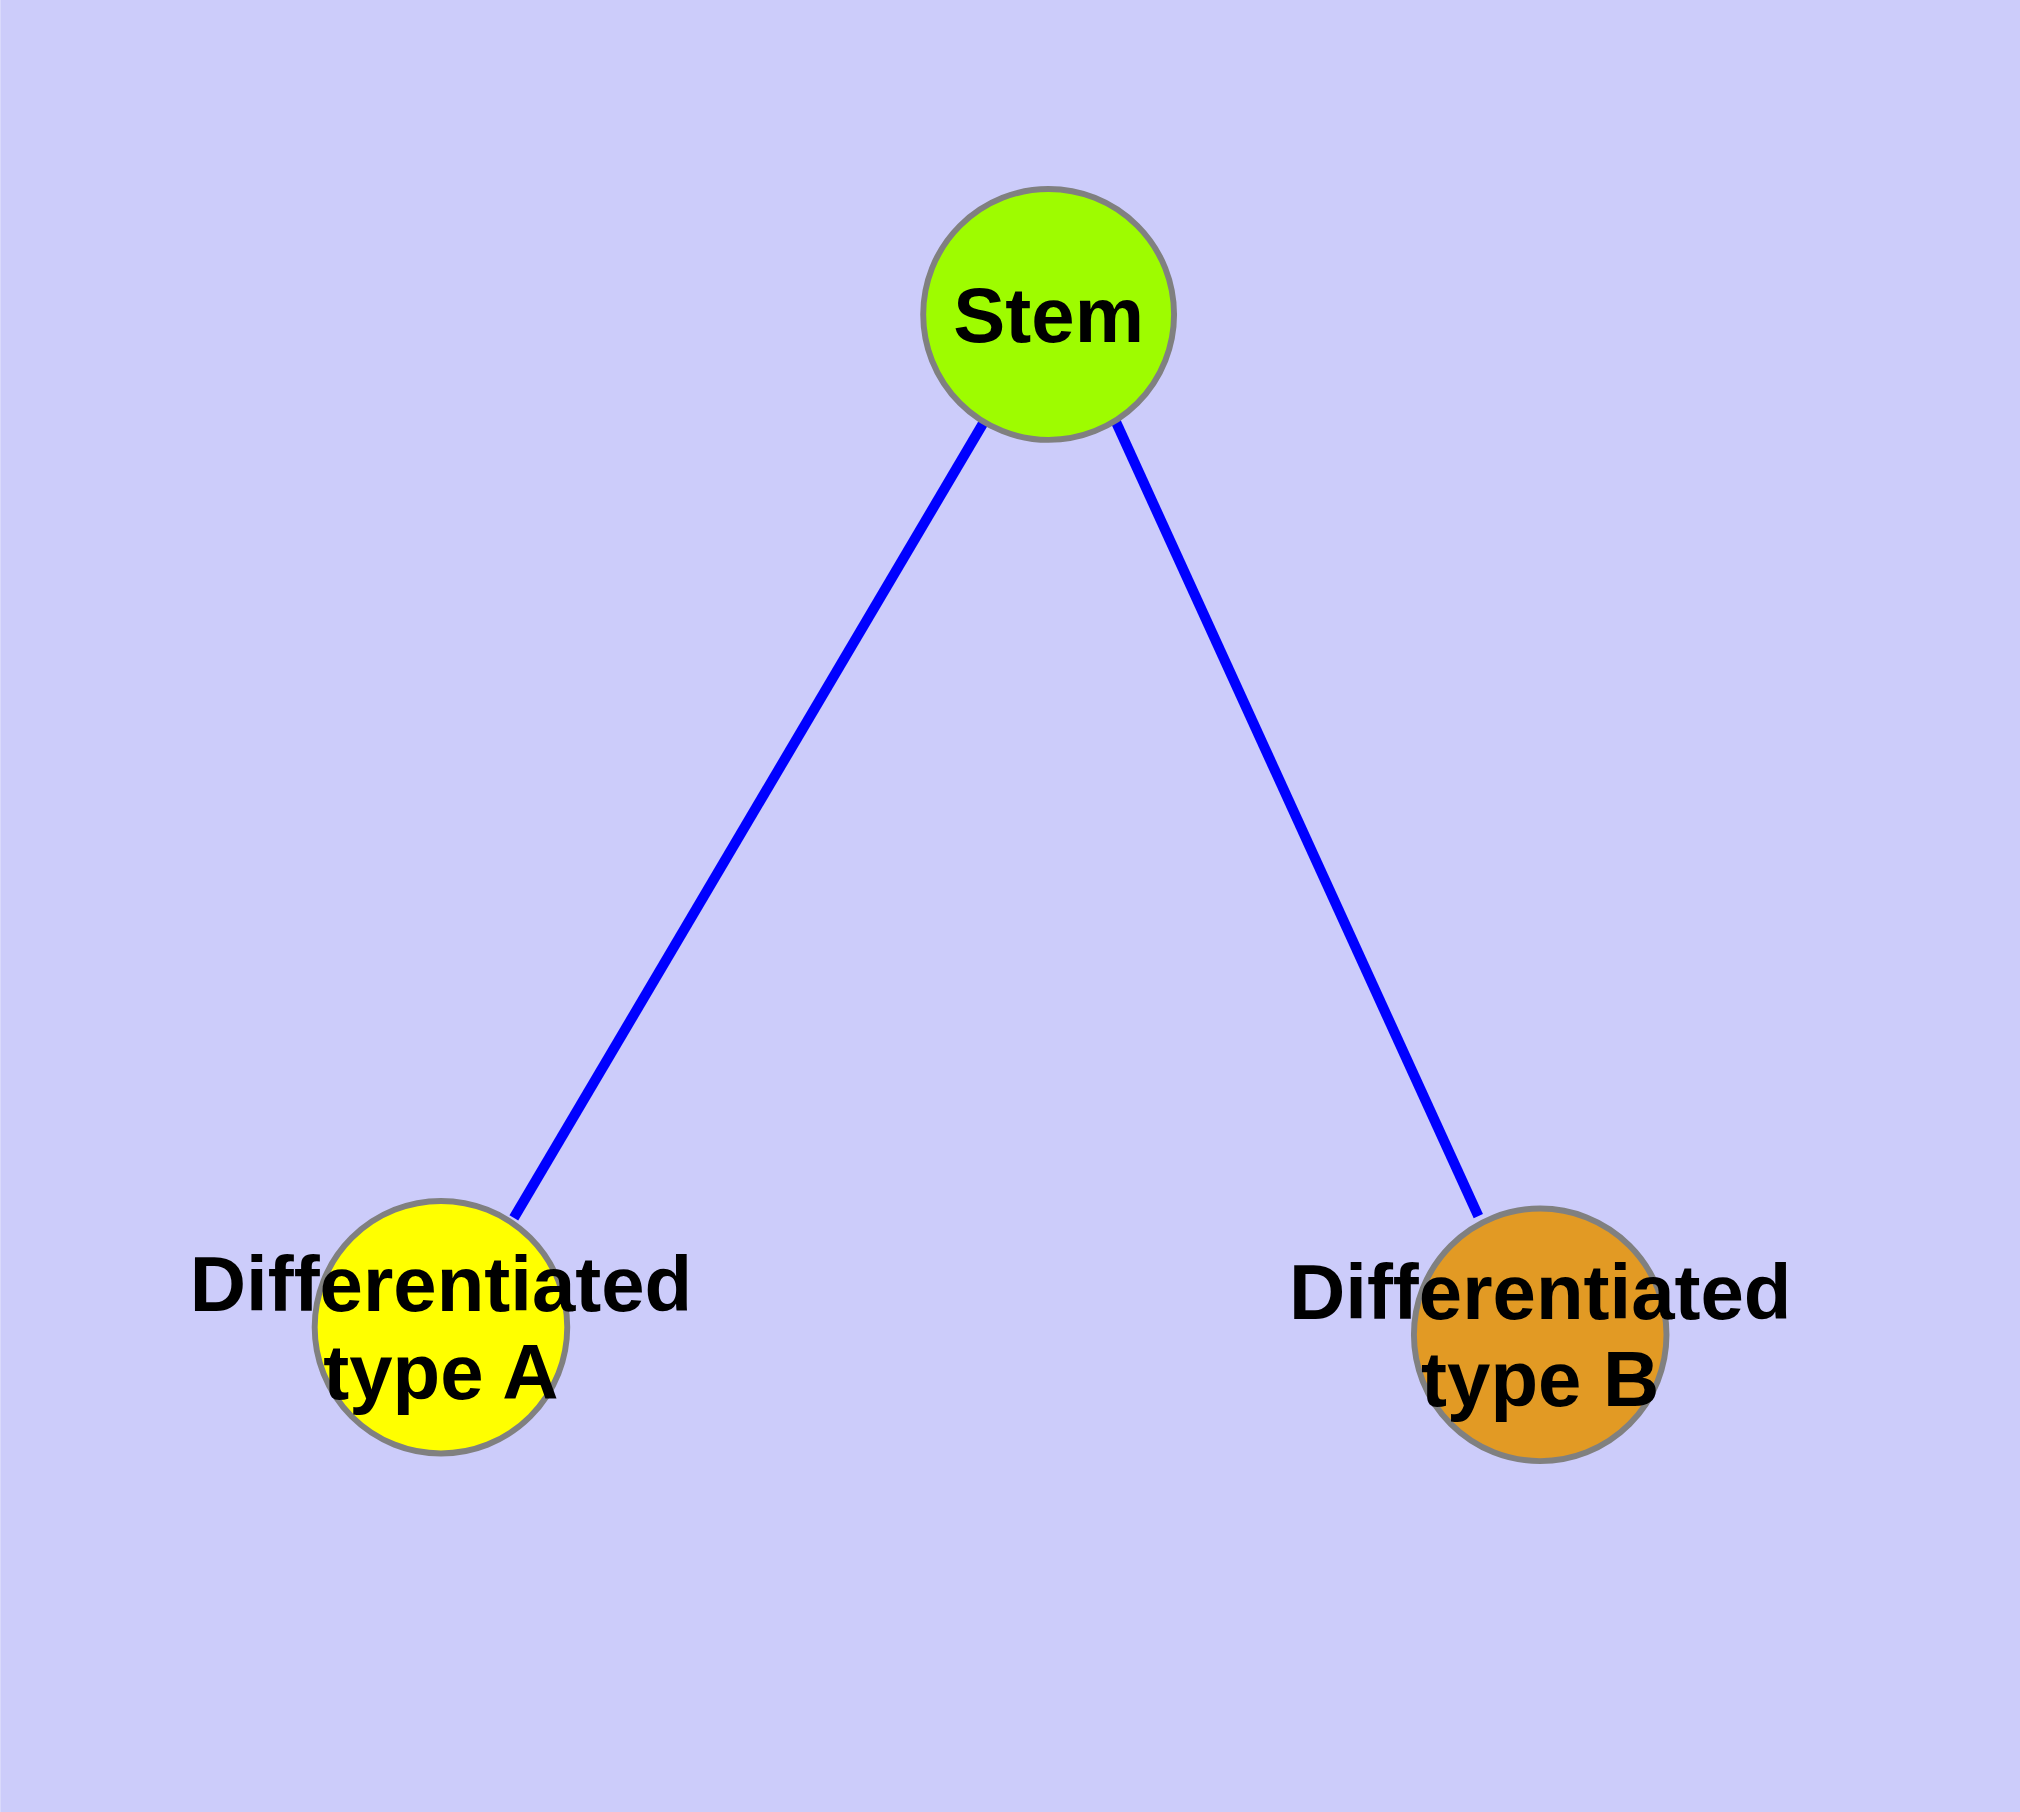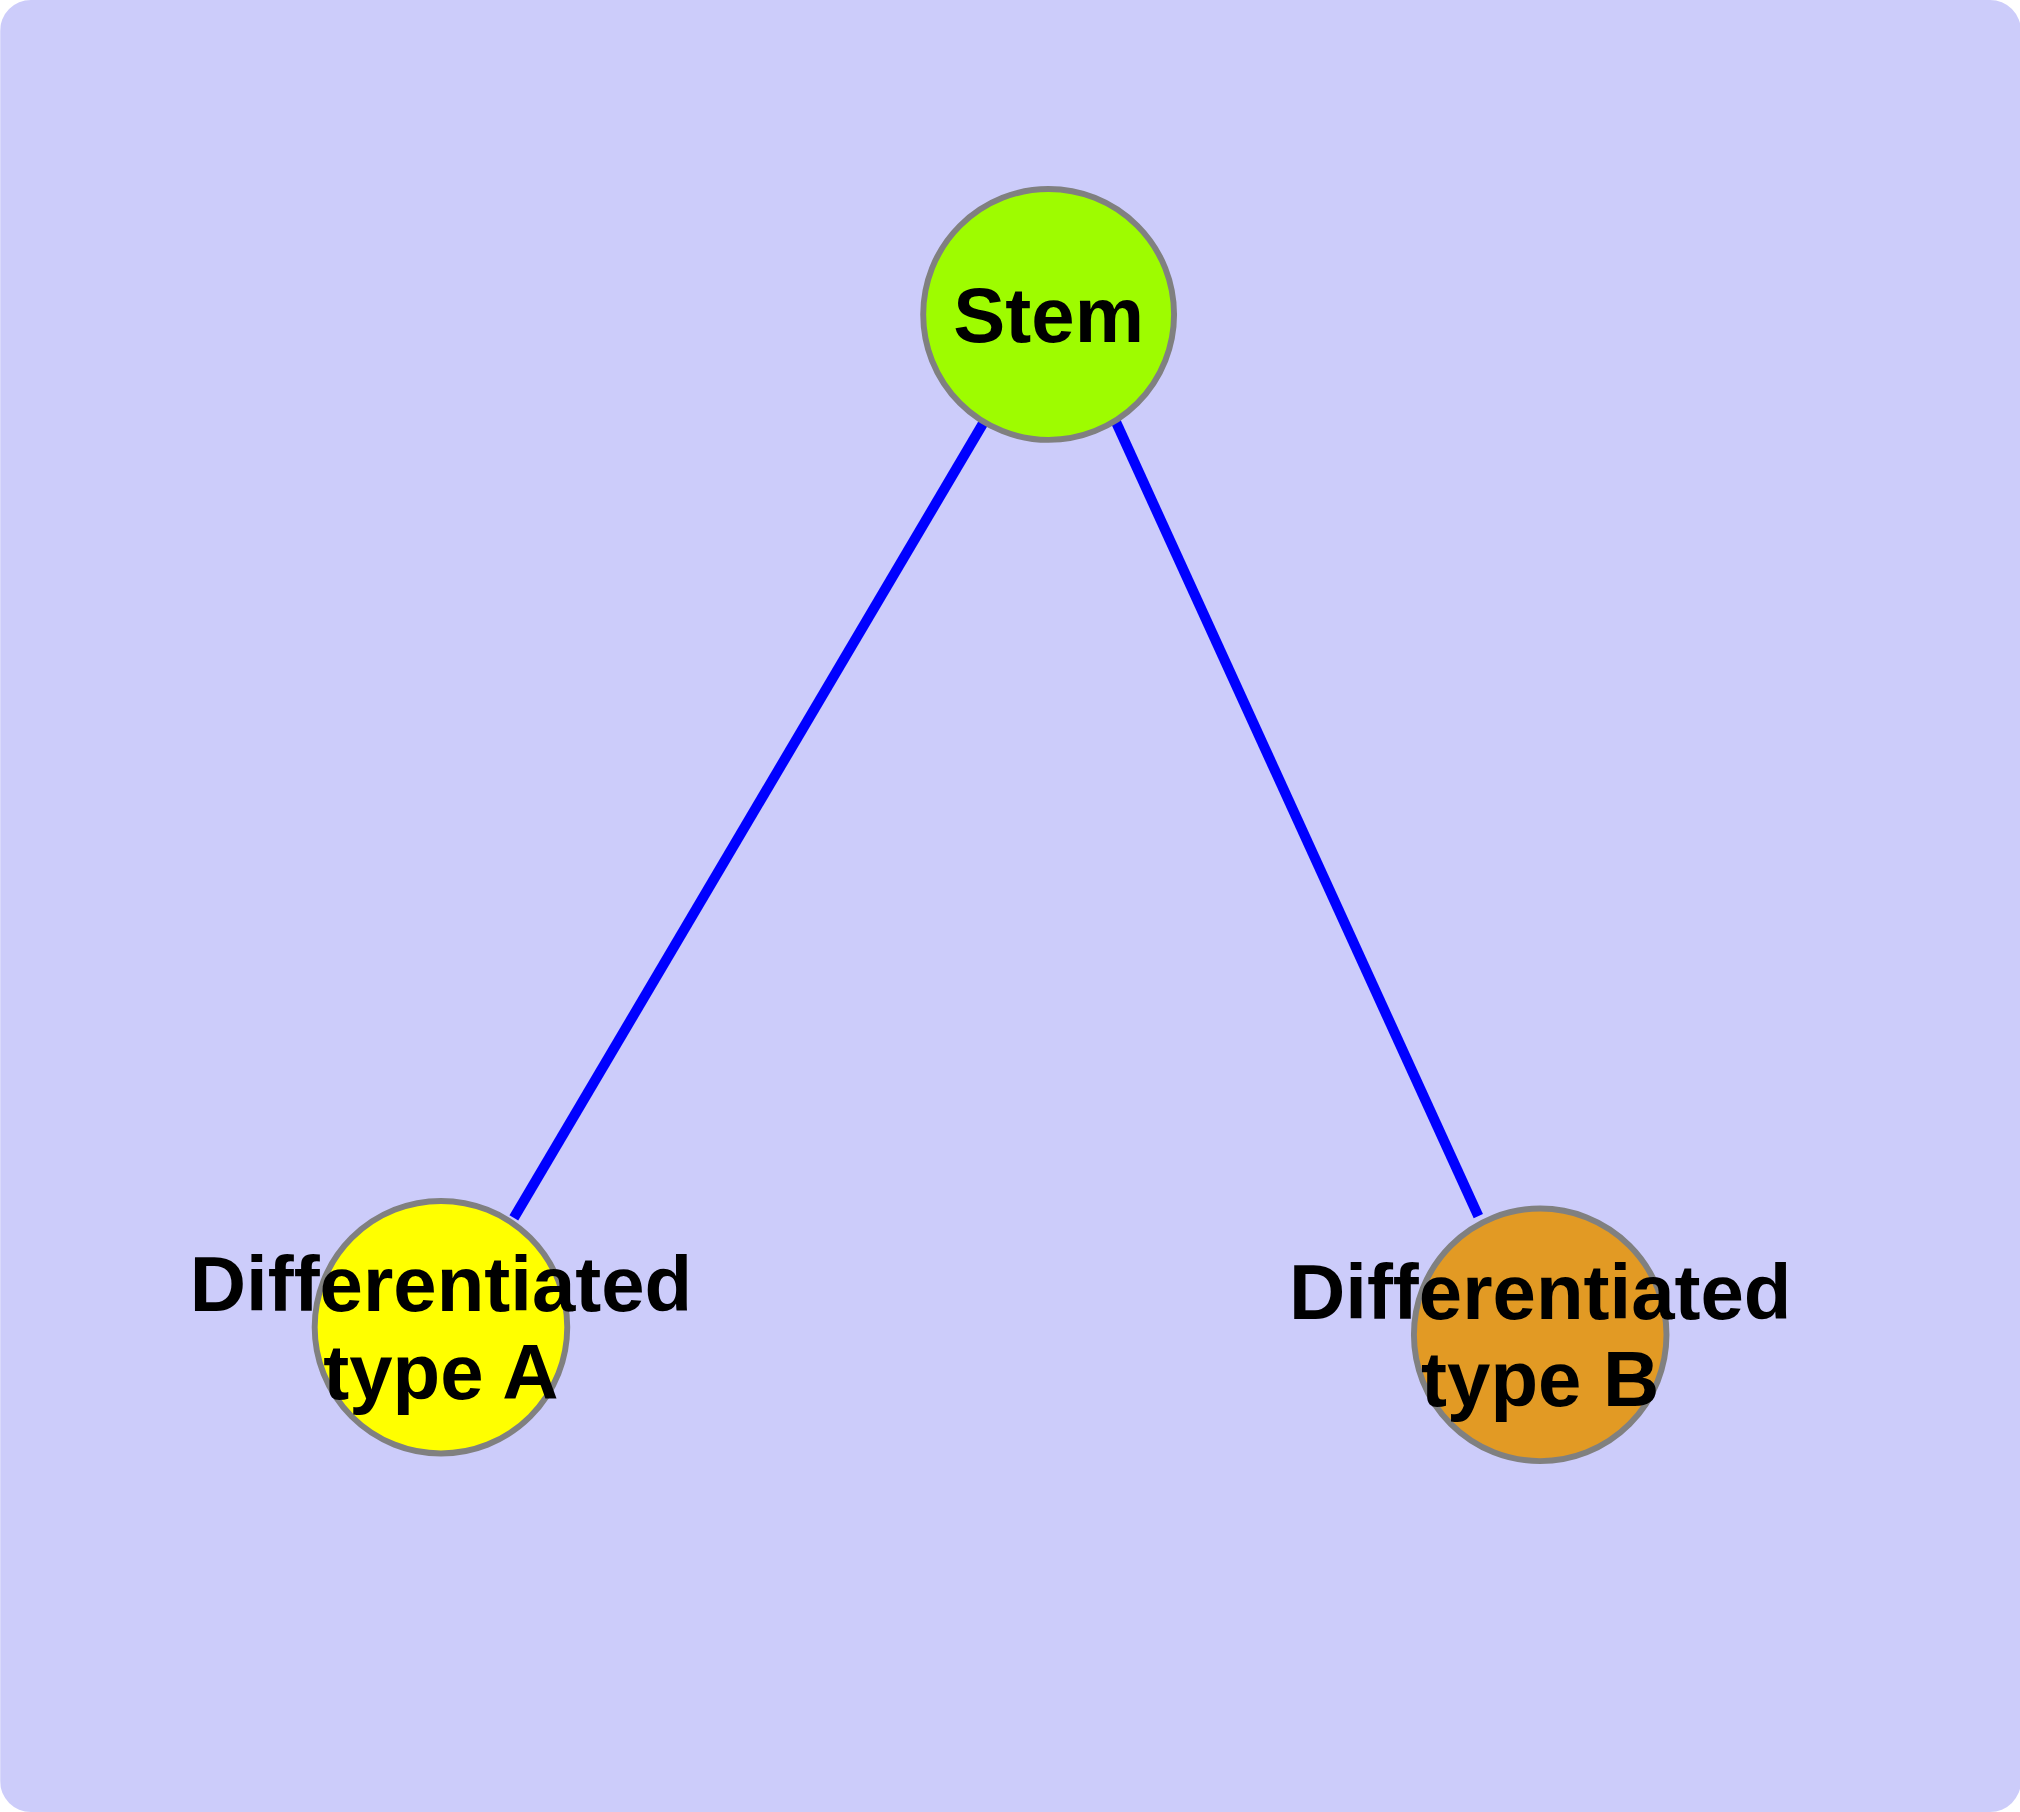--- a/index.html
+++ b/index.html
@@ -9,21 +9,20 @@
     background: #ffffff;
   }
   body {
     font-family: "Liberation Sans", sans-serif;
   }
   #canvas-root {
     position: relative;
     width: 2021px;
     height: 1812px;
     overflow: hidden;
-    border-radius: 31px;
   }
   #graph-svg {
     display: block;
     width: 2021px;
     height: 1812px;
   }
   .node-label {
     font-family: "Liberation Sans", sans-serif;
     font-weight: bold;
     fill: #000000;

